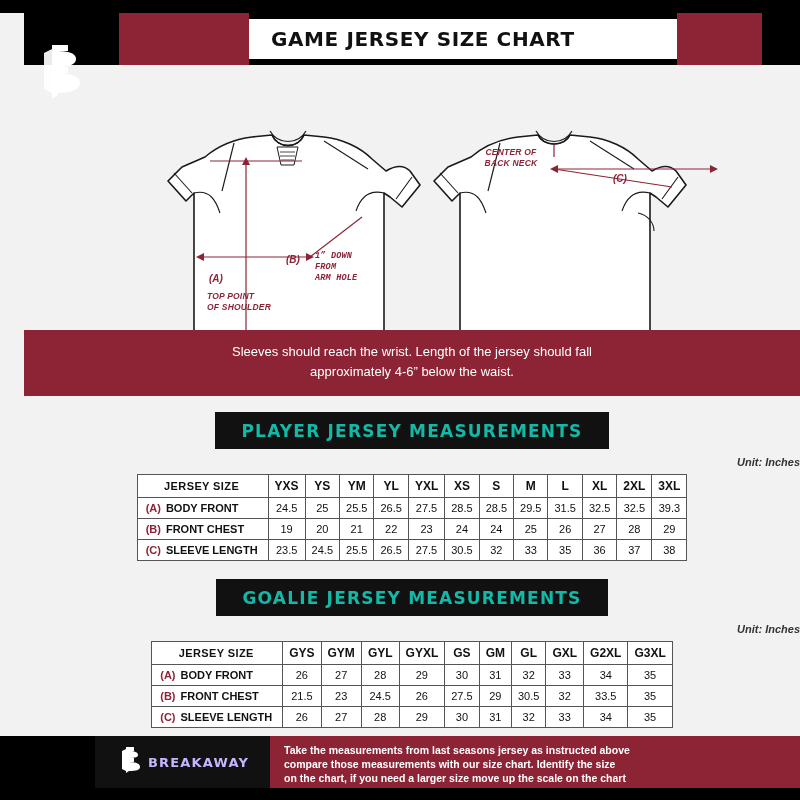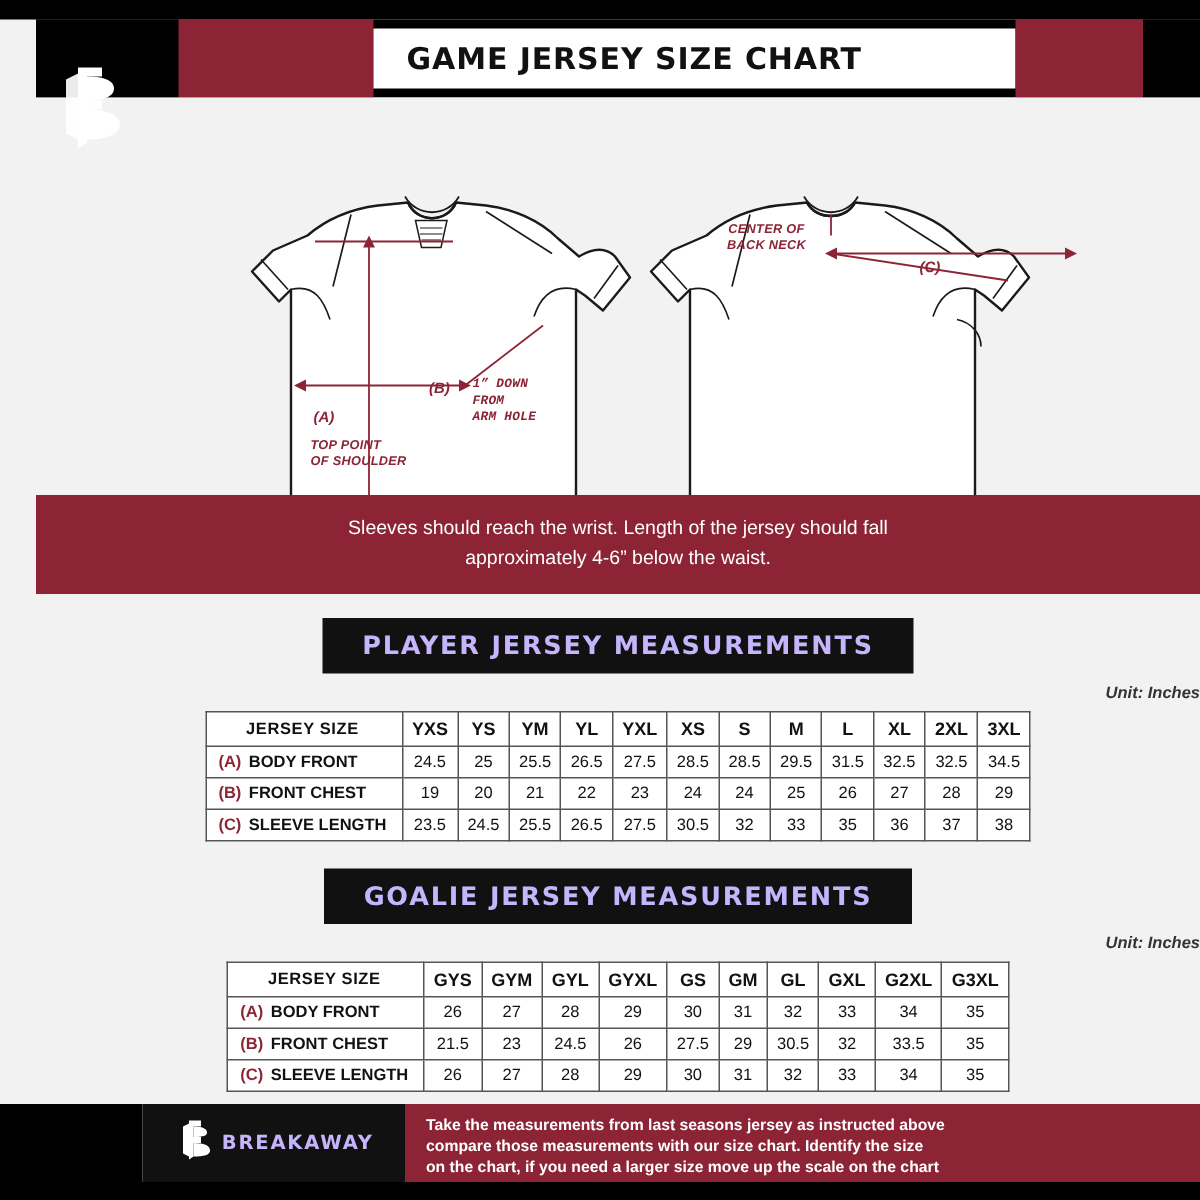--- a/index.html
+++ b/index.html
@@ -106,21 +106,21 @@
   }
 
   
   .sec-title-row {
     display: flex;
     justify-content: center;
     padding-top: 16px;
   }
   .sec-title {
     background: #111;
-    color: #c4b5fd;
+    color: #14b8a6;
     font-family: "DejaVu Sans", sans-serif;
     font-size: 17px;
     font-weight: bold;
     letter-spacing: 1.2px;
     padding: 9px 26px 8px;
   }
   .unit {
     text-align: right;
     font-size: 11px;
     font-style: italic;
@@ -350,21 +350,21 @@
             <td>25</td>
             <td>25.5</td>
             <td>26.5</td>
             <td>27.5</td>
             <td>28.5</td>
             <td>28.5</td>
             <td>29.5</td>
             <td>31.5</td>
             <td>32.5</td>
             <td>32.5</td>
-            <td>34.5</td>
+            <td>39.3</td>
           </tr>
           <tr>
             <td class="rowlabel"><span class="tag">(B)</span><span>FRONT CHEST</span></td>
             <td>19</td>
             <td>20</td>
             <td>21</td>
             <td>22</td>
             <td>23</td>
             <td>24</td>
             <td>24</td>

